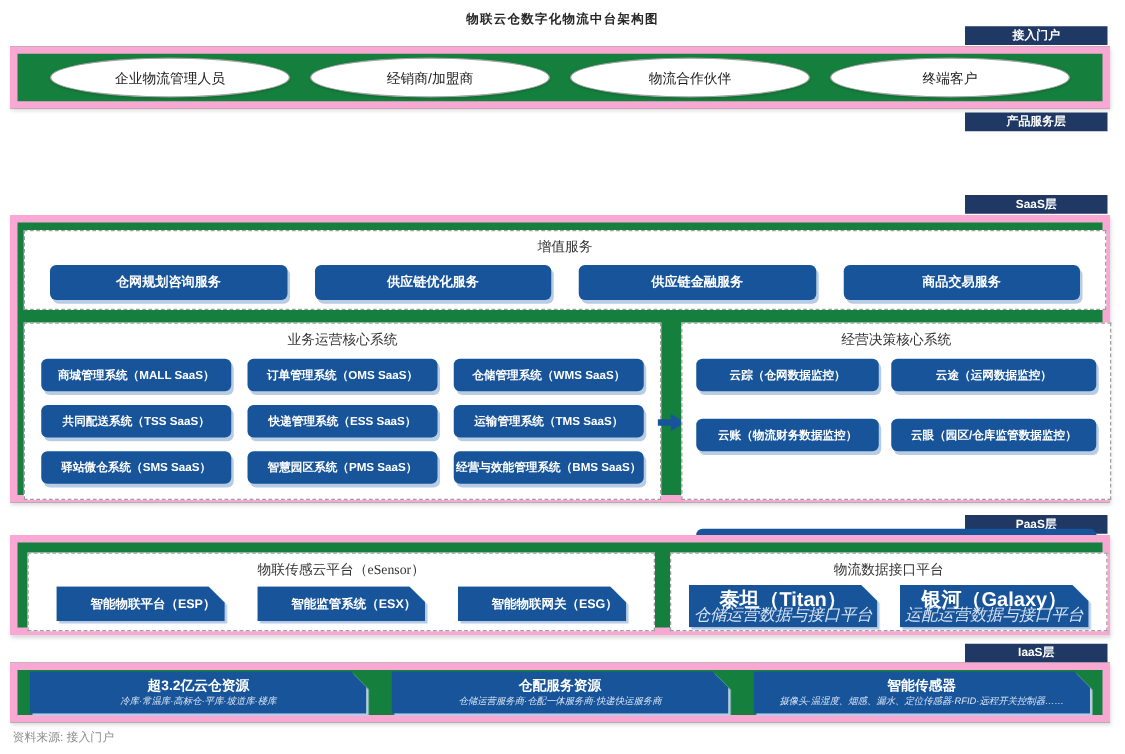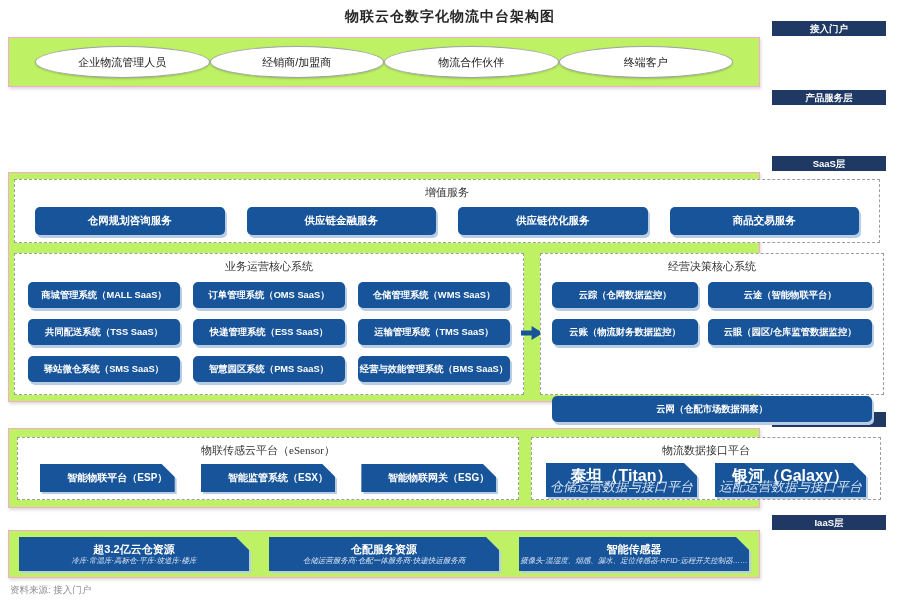--- a/index.html
+++ b/index.html
@@ -2,33 +2,33 @@
 <html><head>
 <meta charset="utf-8">
 <style>
   * { margin:0; padding:0; box-sizing:border-box; }
   html,body { background:#ffffff; }
   body { font-family:"Liberation Sans", sans-serif; width:900px; height:603px; position:relative; overflow:hidden; }
 
   .canvas { position:absolute; inset:0; width:900px; height:603px; background:#fff; }
 
   .page-title { position:absolute; top:8px; left:0; width:100%; text-align:center;
-    font-size:14px; font-weight:bold; color:#262626; letter-spacing:1px; }
+    font-size:10px; font-weight:bold; color:#262626; letter-spacing:1px; }
 
   .layer-tag { position:absolute; right:14px; width:114px; height:15px;
     background:#1f3864; color:#ffffff; font-size:9.5px; line-height:15px;
     text-align:center; font-weight:bold; }
   .tag-portal { top:21px; }
   .tag-products { top:90px; }
   .tag-saas { top:156px; }
   .tag-paas { top:412px; }
   .tag-iaas { top:515px; }
 
-  .section { position:absolute; left:8px; width:752px; background:#bef264;
-    border:1px solid #f9a8d4; box-shadow:1px 2px 3px rgba(0,0,0,0.15); }
+  .section { position:absolute; left:8px; width:880px; background:#15803d;
+    border:6px solid #f9a8d4; box-shadow:1px 2px 3px rgba(0,0,0,0.15); }
 
   
   .sec-portal { top:37px; height:50px; display:flex; align-items:center;
     justify-content:space-between; padding:0 26px; }
   .ellipse { width:192px; height:32px; border:1px solid #a3a3a3; border-radius:50%;
     display:flex; align-items:center; justify-content:center; font-size:11px;
     color:#1a1a1a; background:#fff; box-shadow:inset 0 0 0 2px #fff, 0 1px 2px rgba(0,0,0,0.18); }
 
   
   .sec-products { top:106px; height:47px; display:flex; align-items:center;
@@ -50,21 +50,21 @@
     box-shadow:2px 3px 0 #b8cce4; white-space:nowrap; }
   .va-row .blue-box { flex:1; height:28px; font-size:10.5px; }
 
   .business-ops { left:5px; top:80px; width:510px; height:142px; }
   .bo-grid { display:grid; grid-template-columns:repeat(3,1fr);
     gap:11px 13px; padding:8px 13px 0 13px; }
   .bo-grid .blue-box { height:26px; font-size:9.3px; }
 
   .decision { left:531px; top:80px; width:344px; height:142px; }
   .dc-grid { display:grid; grid-template-columns:1fr 1.12fr;
-    gap:11px 10px; padding:8px 11px 0 11px; }
+    gap:22px 10px; padding:8px 11px 0 11px; }
   .dc-grid .blue-box { height:26px; font-size:9.3px; }
   .dc-span { grid-column:1 / span 2;margin-top:40px; }
 
   .flow-arrow { position:absolute; left:512px; top:152px; width:22px; height:16px;
     background:#17549a;
     clip-path:polygon(0 34%, 48% 34%, 48% 6%, 100% 50%, 48% 94%, 48% 66%, 0 66%); }
 
   
   .sec-paas { top:428px; height:80px; }
   .sensor-cloud { left:8px; top:8px; width:502px; height:63px; }
@@ -111,22 +111,22 @@
     <div class="ellipse">终端客户</div>
   </div>
 
 
   <div class="section sec-saas">
 
     <div class="dashed value-added">
       <div class="dash-title">增值服务</div>
       <div class="va-row">
         <div class="blue-box">仓网规划咨询服务</div>
+        <div class="blue-box">供应链优化服务</div>
         <div class="blue-box">供应链金融服务</div>
-        <div class="blue-box">供应链优化服务</div>
         <div class="blue-box">商品交易服务</div>
       </div>
     </div>
 
     <div class="dashed business-ops">
       <div class="dash-title">业务运营核心系统</div>
       <div class="bo-grid">
         <div class="blue-box">商城管理系统（MALL SaaS）</div>
         <div class="blue-box">订单管理系统（OMS SaaS）</div>
         <div class="blue-box">仓储管理系统（WMS SaaS）</div>
@@ -138,21 +138,21 @@
         <div class="blue-box">经营与效能管理系统（BMS SaaS）</div>
       </div>
     </div>
 
     <div class="flow-arrow"></div>
 
     <div class="dashed decision">
       <div class="dash-title">经营决策核心系统</div>
       <div class="dc-grid">
         <div class="blue-box">云踪（仓网数据监控）</div>
-        <div class="blue-box">云途（智能物联平台）</div>
+        <div class="blue-box">云途（运网数据监控）</div>
         <div class="blue-box">云账（物流财务数据监控）</div>
         <div class="blue-box">云眼（园区/仓库监管数据监控）</div>
         <div class="blue-box dc-span">云网（仓配市场数据洞察）</div>
       </div>
     </div>
   </div>
 
   <div class="section sec-paas">
 
     <div class="dashed sensor-cloud">

